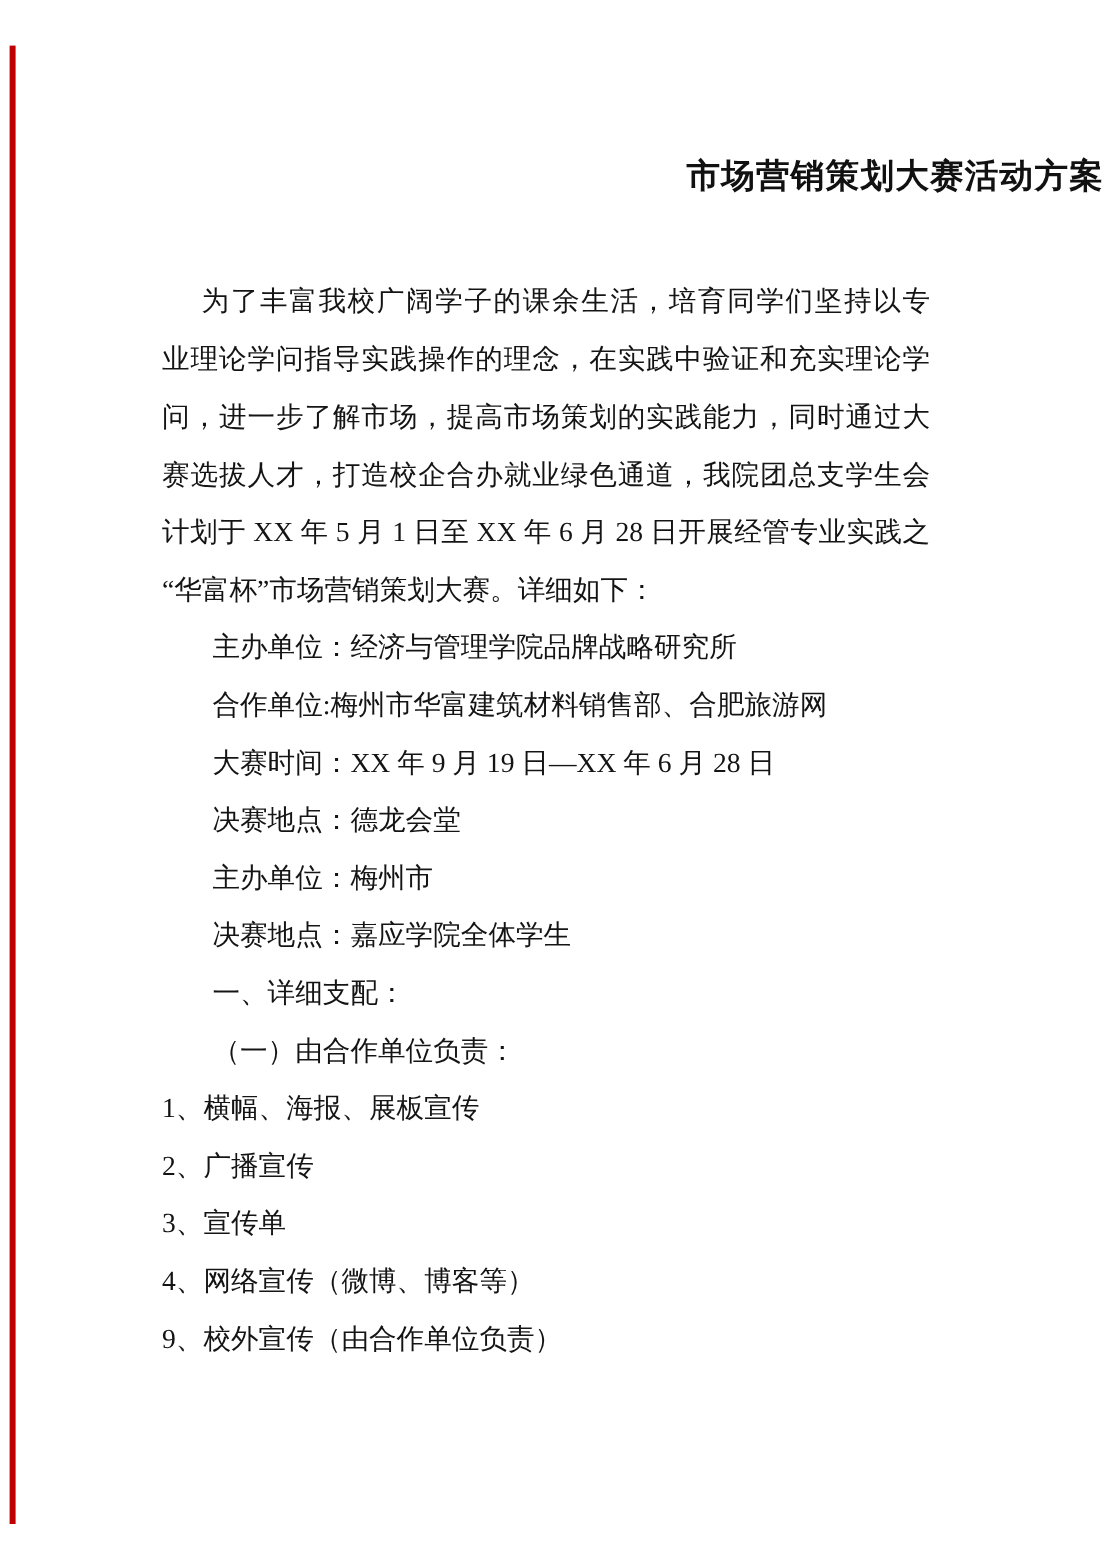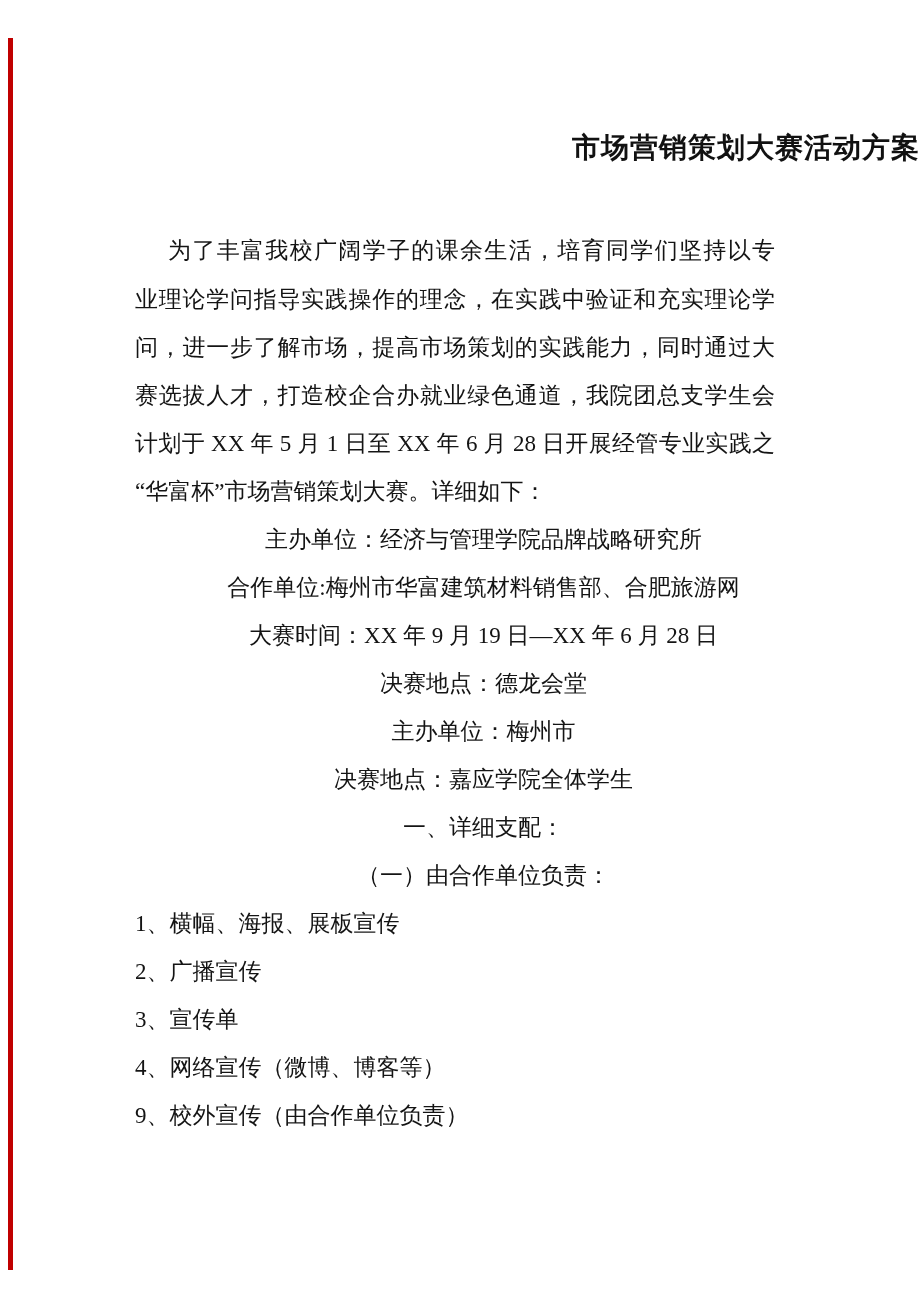--- a/index.html
+++ b/index.html
@@ -40,21 +40,21 @@
     overflow: visible;
     white-space: nowrap;
   }
   .just {
     width: 640px;
     white-space: normal;
     text-align: justify;
     text-align-last: justify;
   }
   .first-indent { text-indent: 33px; font-family: Liberation Mono, monospace; }
-  .ind2 { padding-left: 42px; text-align: center; }
+  .ind2 { padding-left: 42px; }
 </style>
 </head>
 <body>
 
 <div class="page">
 
   <div class="red-rule"></div>
 
   <h1 class="doc-title">市场营销策划大赛活动方案</h1>
 

